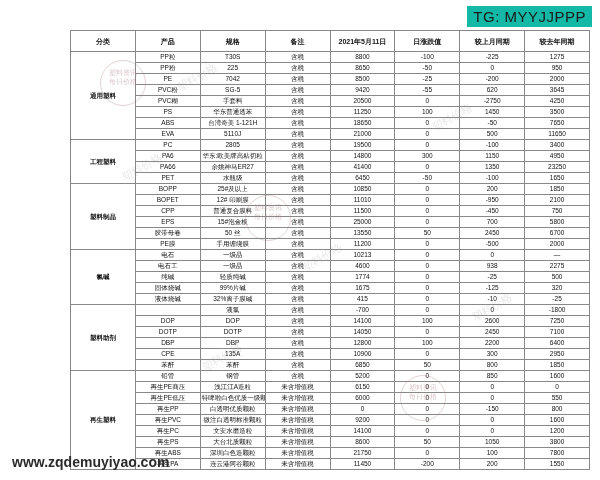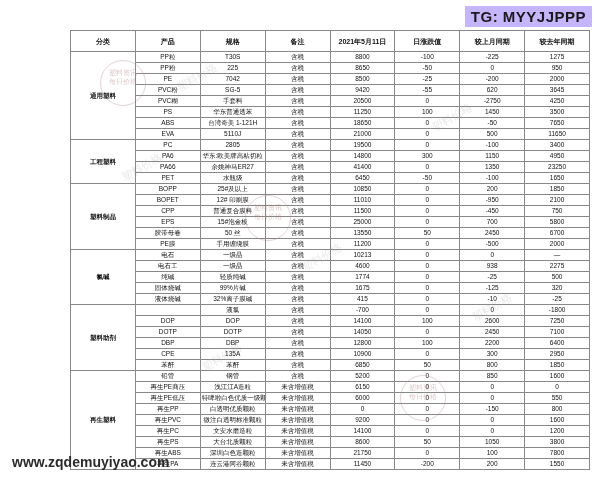--- a/index.html
+++ b/index.html
@@ -6,24 +6,24 @@
   body{
     width:600px;height:480px;
     background:#ffffff;
     font-family:"Liberation Sans","DejaVu Sans",sans-serif;
     position:relative;
     overflow:hidden;
   }
   .watermark-tg{
     position:absolute;
     top:6px;right:8px;
-    background:#c4b5fd;
+    background:#14b8a6;
     color:#1a1a1a;
     font-size:15px;
-    font-weight:bold;
+    font-weight:normal;
     padding:2px 6px;
     letter-spacing:0.5px;
     z-index:30;
   }
   .watermark-url{
     position:absolute;
     left:12px;bottom:10px;
     color:#2b2b2b;
     font-size:14px;
     font-weight:bold;

